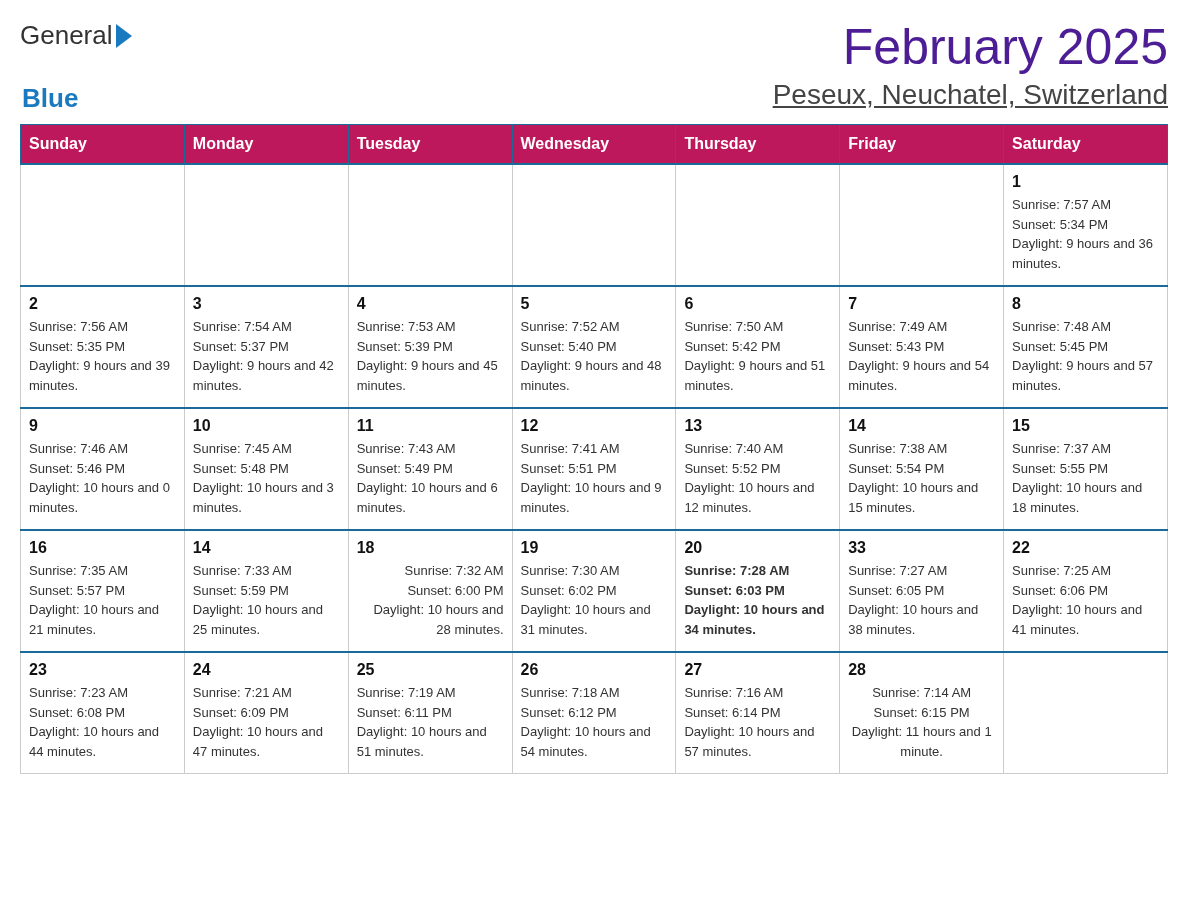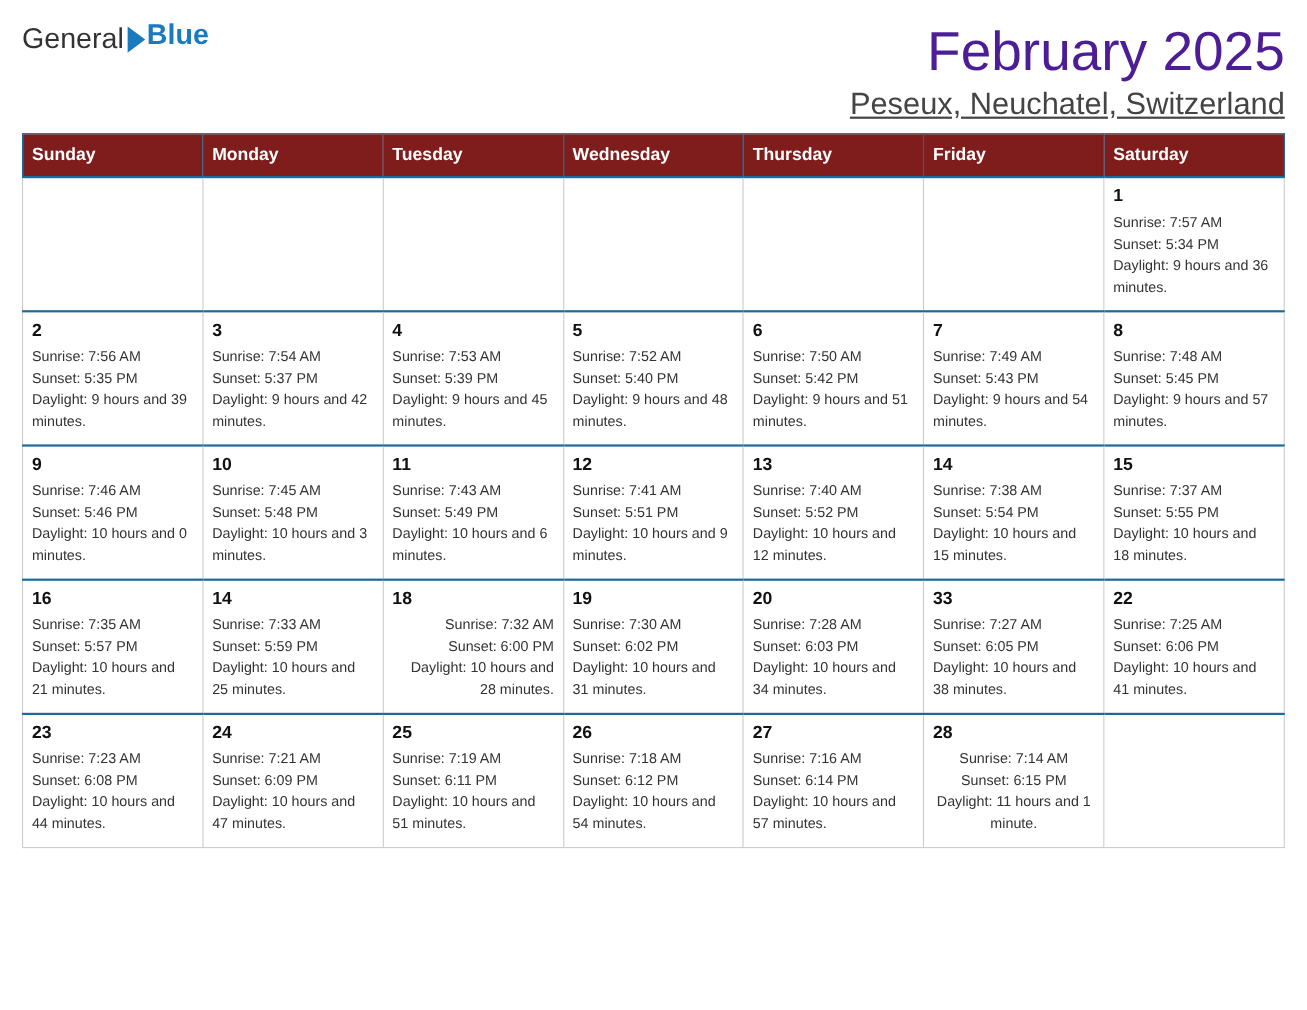--- a/index.html
+++ b/index.html
@@ -30,21 +30,21 @@
       color: #444;
       margin-top: 4px;
       text-decoration: underline;
     }
     .calendar {
       width: 100%;
       border-collapse: collapse;
       margin-top: 10px;
     }
     .calendar th {
-      background-color: #7f1d1d;
+      background-color: #be185d;
       color: #fff;
       padding: 10px 8px;
       font-size: 16px;
       font-weight: bold;
       text-align: left;
       border: 1px solid #1a6a9a;
     }
     .calendar td {
       vertical-align: top;
       padding: 8px 8px 12px 8px;
@@ -67,21 +67,23 @@
     .day-info {
       font-size: 13px;
       color: #333;
       line-height: 1.5;
     }
     .empty-cell {
       background: #fff;
     }
     .logo-wrapper {
       display: flex;
+      flex-direction: column;
       align-items: flex-start;
+      gap: 36px;
     }
     .logo-line1 {
       font-size: 26px;
       color: #333;
       font-weight: normal;
       display: flex;
       align-items: center;
     }
     .logo-arrow {
       display: inline-block;
@@ -253,21 +255,21 @@
 Daylight: 10 hours and 28 minutes.</div>
         </td>
         <td>
           <span class="day-number">19</span>
           <div class="day-info" style="white-space: pre-line;">Sunrise: 7:30 AM
 Sunset: 6:02 PM
 Daylight: 10 hours and 31 minutes.</div>
         </td>
         <td>
           <span class="day-number">20</span>
-          <div class="day-info" style="white-space: pre-line;">Sunrise: 7:28 AM
+          <div class="day-info" style="white-space: pre-line; font-weight: bold;">Sunrise: 7:28 AM
 Sunset: 6:03 PM
 Daylight: 10 hours and 34 minutes.</div>
         </td>
         <td>
           <span class="day-number">33</span>
           <div class="day-info" style="white-space: pre-line;">Sunrise: 7:27 AM
 Sunset: 6:05 PM
 Daylight: 10 hours and 38 minutes.</div>
         </td>
         <td>

